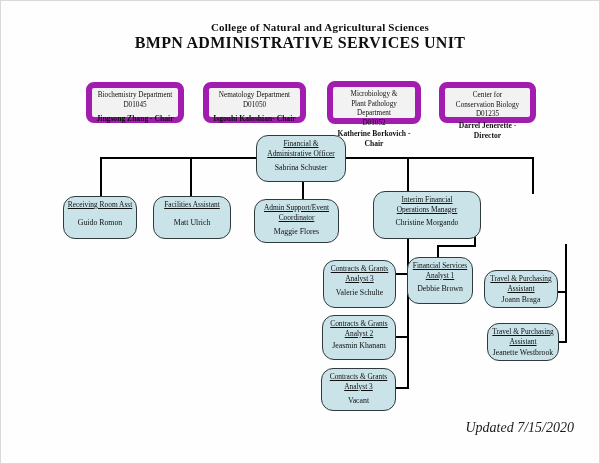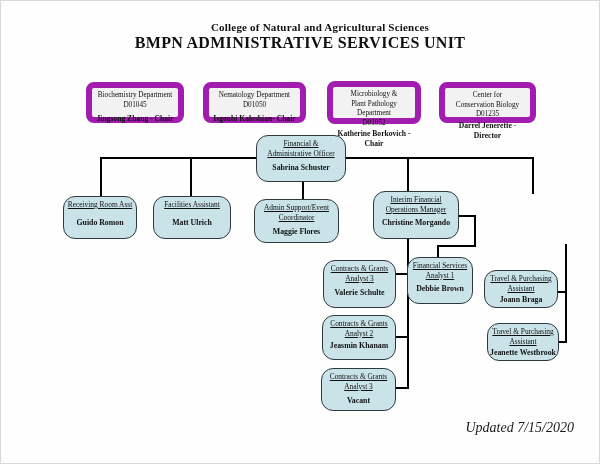--- a/index.html
+++ b/index.html
@@ -44,21 +44,21 @@
     background:var(--node-fill);
     border:1.5px solid #2f3a3d;
     border-radius:12px;
     box-sizing:border-box;
     display:flex;flex-direction:column;align-items:center;
     text-align:center;
     padding:3px 2px 2px 2px;
     font-size:7.4px;line-height:1.3;
   }
   .node-title{white-space:pre-line;text-decoration:underline;}
-  .node-name{font-weight:bold;margin-top:5px;font-size:7.8px;}
+  .node-name{font-weight:normal;margin-top:5px;font-size:7.8px;}
 
   .footer{
     position:absolute;right:25px;top:419px;
     font-size:14px;font-style:italic;color:#1a1a1a;
   }
 </style>
 </head>
 <body>
 
 <div class="page">
@@ -125,21 +125,21 @@
     <div class="node-title">Facilities Assistant</div>
     <div class="node-name" style="margin-top:8px;">Matt Ulrich</div>
   </div>
 
   <div class="node" style="left:253px;top:198px;width:85px;height:44px;">
     <div class="node-title">Admin Support/Event
 Coordinator</div>
     <div class="node-name">Maggie Flores</div>
   </div>
 
-  <div class="node" style="left:372px;top:190px;width:86px;height:48px;">
+  <div class="node" style="left:372px;top:190px;width:108px;height:48px;">
     <div class="node-title">Interim Financial
 Operations Manager</div>
     <div class="node-name" style="margin-top:4px;">Christine Morgando</div>
   </div>
 
 
   <div class="node" style="left:322px;top:259px;width:73px;height:48px;">
     <div class="node-title">Contracts &amp; Grants
 Analyst 3</div>
     <div class="node-name">Valerie Schulte</div>

